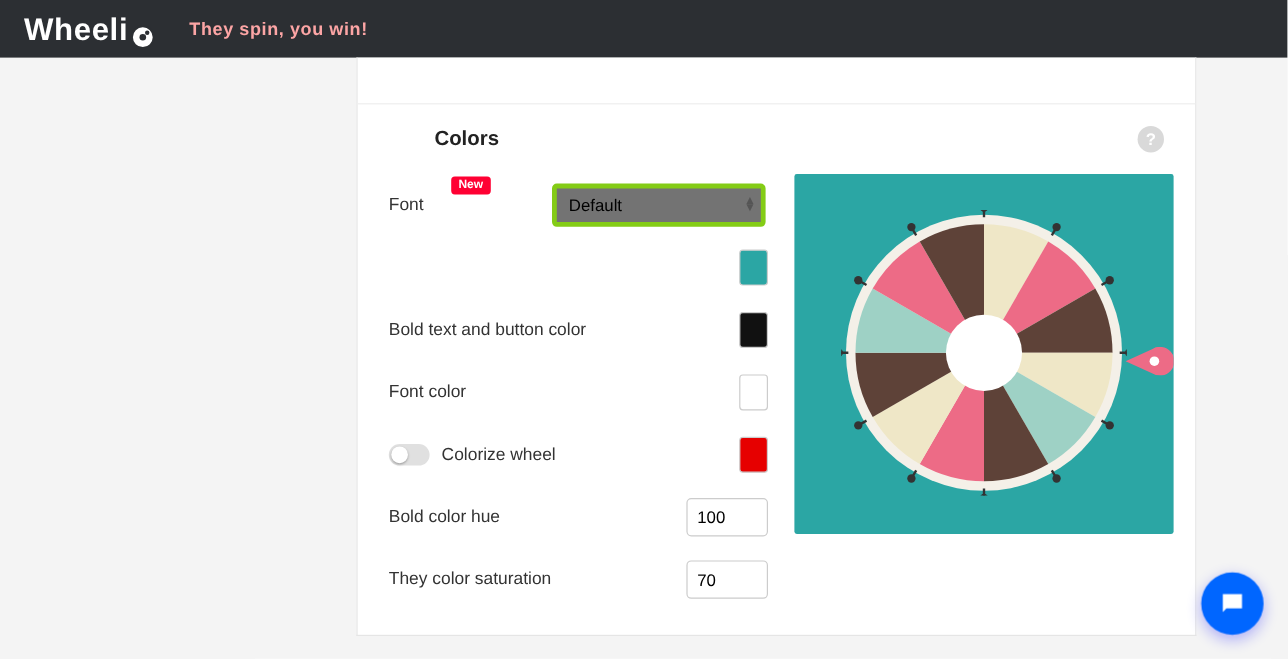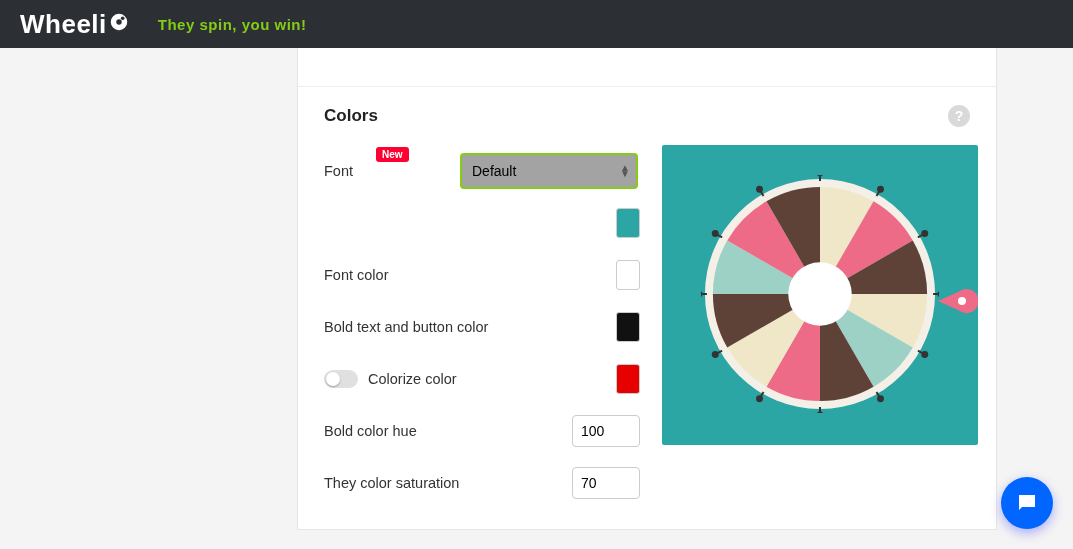--- a/index.html
+++ b/index.html
@@ -18,30 +18,30 @@
     align-items: center;
     padding: 0 20px;
     gap: 28px;
   }
   .logo {
     color: #fff;
     font-size: 26px;
     font-weight: 700;
     letter-spacing: 0.5px;
     display: flex;
-    align-items: flex-start;
+    align-items: flex-end;
   }
   .logo-wheel {
     display:inline-block;
     width:22px; height:22px;
     vertical-align: middle;
     margin-left:1px;
   }
   .tagline {
-    color: #84cc16;
+    color: #fca5a5;
     font-size: 15px;
     font-weight: 600;
     letter-spacing: 0.5px;
   }
   .panel {
     background: #fff;
     width: 700px;
     margin-left: 297px;
     border: 1px solid #e5e5e5;
     border-top: none;
@@ -54,20 +54,21 @@
   .section-head {
     display:flex;
     justify-content: space-between;
     align-items: center;
     padding: 18px 26px 10px 26px;
   }
   .section-title {
     font-size: 17px;
     font-weight: 700;
     color: #222;
+    margin-left: 38px;
   }
   .help-icon {
     width:22px; height:22px;
     border-radius:50%;
     background:#d9d9d9;
     color:#fff;
     font-weight:700;
     font-size:14px;
     display:flex;
     align-items:center;
@@ -103,25 +104,25 @@
     left:52px;
     text-align:right;
   }
   .select-wrap {
     position:relative;
     width:178px;
   }
   .select {
     width:100%;
     height:36px;
-    border:2px solid #84cc16;
+    border:4px solid #84cc16;
     border-radius:4px;
     padding:0 10px;
     font-size:14px;
-    background:#a3a3a3;
+    background:#737373;
     appearance: none;
     -webkit-appearance:none;
   }
   .select-arrows {
     position:absolute;
     right:8px; top:50%;
     transform:translateY(-50%);
     pointer-events:none;
     font-size:10px;
     line-height:6px;
@@ -241,38 +242,38 @@
         </div>
       </div>
 
       <div class="row">
         <div class="control-slot">
             <div class="swatch" style="background:#2ba6a4"></div>
           </div>
       </div>
 
       <div class="row">
+        <div class="label" style="width:200px">Bold text and button color</div>
+        <div class="control-slot">
+            <div class="swatch" style="background:#111111"></div>
+          </div>
+      </div>
+
+      <div class="row">
         <div class="label">Font color</div>
         <div class="control-slot">
             <div class="swatch" style="background:#ffffff"></div>
-          </div>
-      </div>
-
-      <div class="row">
-        <div class="label" style="width:200px">Bold text and button color</div>
-        <div class="control-slot">
-            <div class="swatch" style="background:#111111"></div>
           </div>
       </div>
 
       <div class="row toggle-row">
         <div class="toggle">
             <div class="knob"></div>
           </div>
-        <div class="label">Colorize color</div>
+        <div class="label">Colorize wheel</div>
         <div class="control-slot">
             <div class="swatch" style="background:#e60000"></div>
           </div>
       </div>
 
       <div class="row">
         <div class="label">Bold color hue</div>
         <div class="control-slot">
             <input class="num-input" value="100" style="">
           </div>

